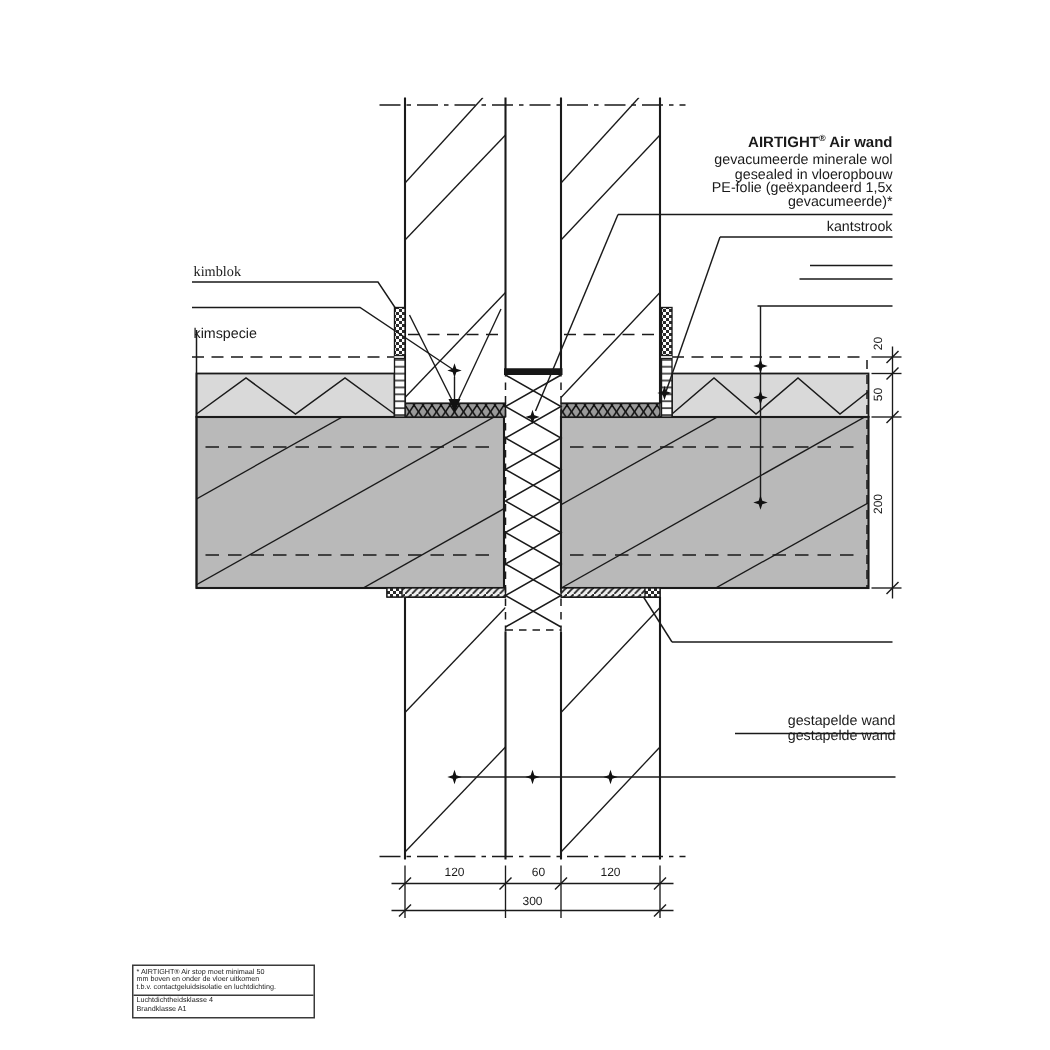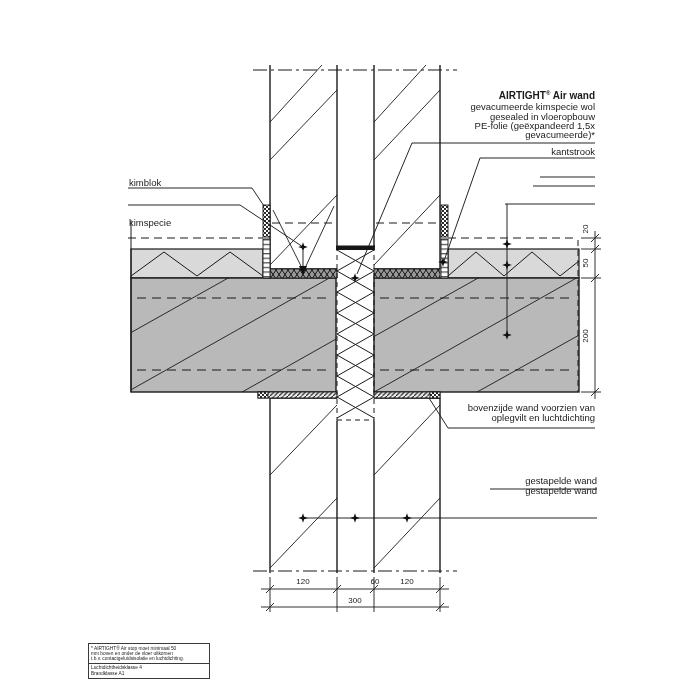--- a/index.html
+++ b/index.html
@@ -208,44 +208,40 @@
     <line x1="595" y1="231" x2="595" y2="399"></line>
     <line x1="591" y1="242" x2="599" y2="234"></line>
     <line x1="591" y1="253" x2="599" y2="245"></line>
     <line x1="591" y1="282" x2="599" y2="274"></line>
     <line x1="591" y1="396" x2="599" y2="388"></line>
   </g>
 </svg>
 
 <div class="lbl r" style="right:105px;top:87px;width:200px;">
   <div class="ttl"><span>AIRTIGHT</span><sup>®</sup><span> Air wand</span></div>
-  <div>gevacumeerde kimspecie wol</div>
+  <div>gevacumeerde minerale wol</div>
   <div>gesealed in vloeropbouw</div>
   <div>PE-folie (geëxpandeerd 1,5x</div>
   <div>gevacumeerde)*</div>
 </div>
 
 <div class="lbl r" style="right:105px;top:147px;width:160px;">kantstrook</div>
 
 
-<div class="lbl" style="left:129px;top:178px;">kimblok</div>
+<div class="lbl" style="left:129px;top:178px;font-family:Liberation Serif, serif;">kimblok</div>
 <div class="lbl" style="left:129px;top:195px;margin-top:23px;">kimspecie</div>
 
-<div class="lbl r lh10" style="right:105px;top:403px;width:200px;">
-  <div>bovenzijde wand voorzien van</div>
-  <div>oplegvilt en luchtdichting</div>
-</div>
 
 <div class="lbl r lh10" style="right:103px;top:476px;width:200px;">
   <div>gestapelde wand</div>
   <div>gestapelde wand</div>
 </div>
 
 <div class="dim" style="left:288px;top:577px;">120</div>
-<div class="dim" style="left:360px;top:577px;text-align:center;">60</div>
+<div class="dim" style="left:344px;top:577px;text-align:center;">60</div>
 <div class="dim" style="left:392px;top:577px;">120</div>
 <div class="dim" style="left:340px;top:596px;">300</div>
 <div class="vdim" style="left:574px;top:224px;">20</div>
 <div class="vdim" style="left:574px;top:258px;">50</div>
 <div class="vdim" style="left:574px;top:331px;">200</div>
 
 <div id="note-box">
   <div class="note-top">
     <div>* AIRTIGHT® Air stop moet minimaal 50</div>
     <div>mm boven en onder de vloer uitkomen</div>

